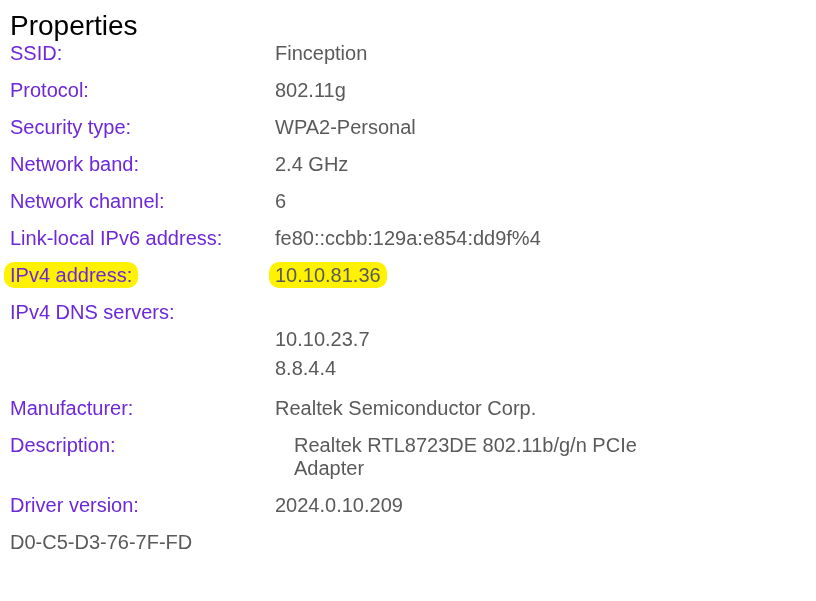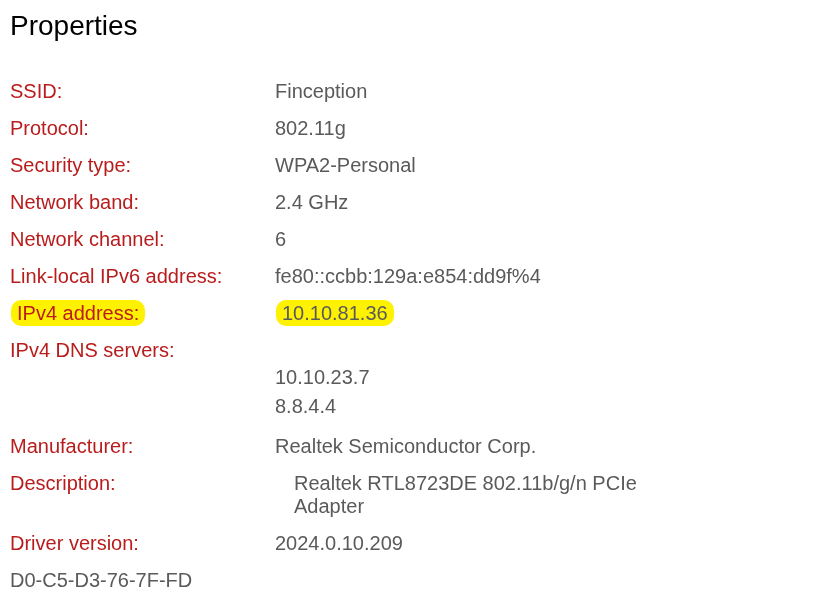--- a/index.html
+++ b/index.html
@@ -10,42 +10,40 @@
     body {
       font-family: "Segoe UI", -apple-system, BlinkMacSystemFont, sans-serif;
       background: #ffffff;
       padding: 10px;
       width: 816px;
     }
     .heading {
       font-size: 28px;
       font-weight: 400;
       color: #000000;
-      margin-bottom: 38px;
     }
     .properties-table {
       display: grid;
       grid-template-columns: 265px 1fr;
       row-gap: 14px;
       column-gap: 0px;
     }
     .label {
       font-size: 20px;
-      color: #b91c1c;
+      color: #6d28d9;
       font-weight: 400;
     }
     .value {
       font-size: 20px;
       color: #5a5a5a;
       font-weight: 400;
     }
     .highlight {
       position: relative;
       display: inline;
-      margin-left: 7px;
     }
     .highlight::before {
       content: "";
       position: absolute;
       left: -6px;
       right: -6px;
       top: -2px;
       bottom: -2px;
       background: #fff200;
       border-radius: 10px;

